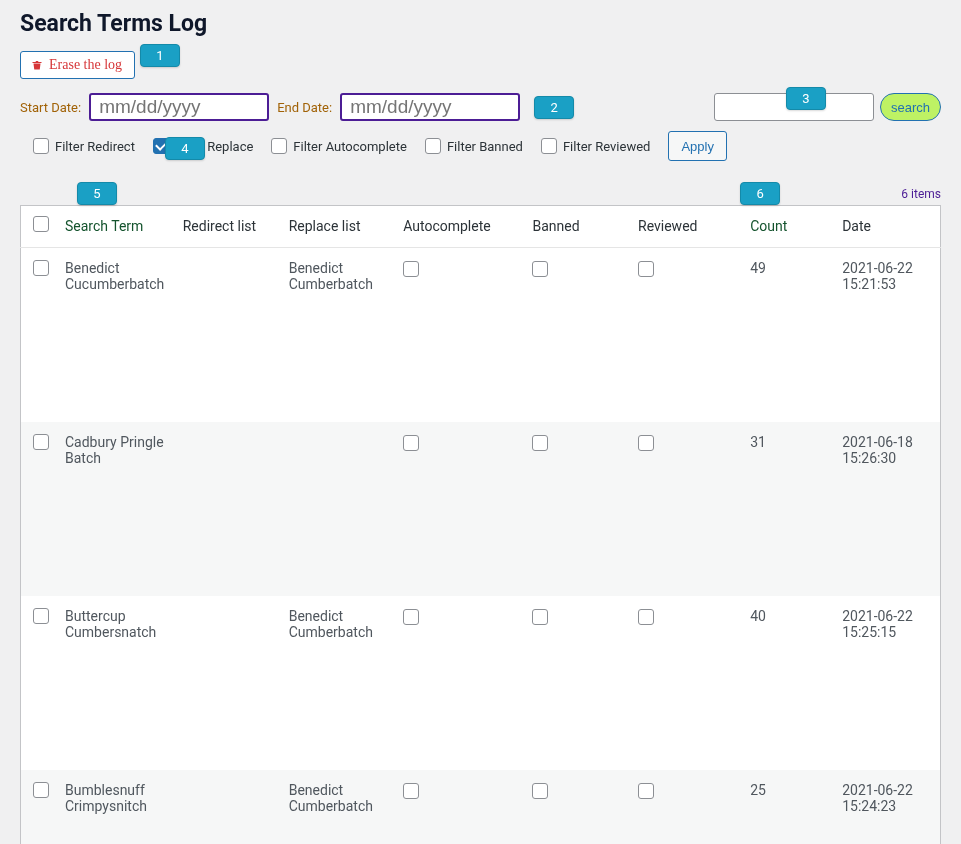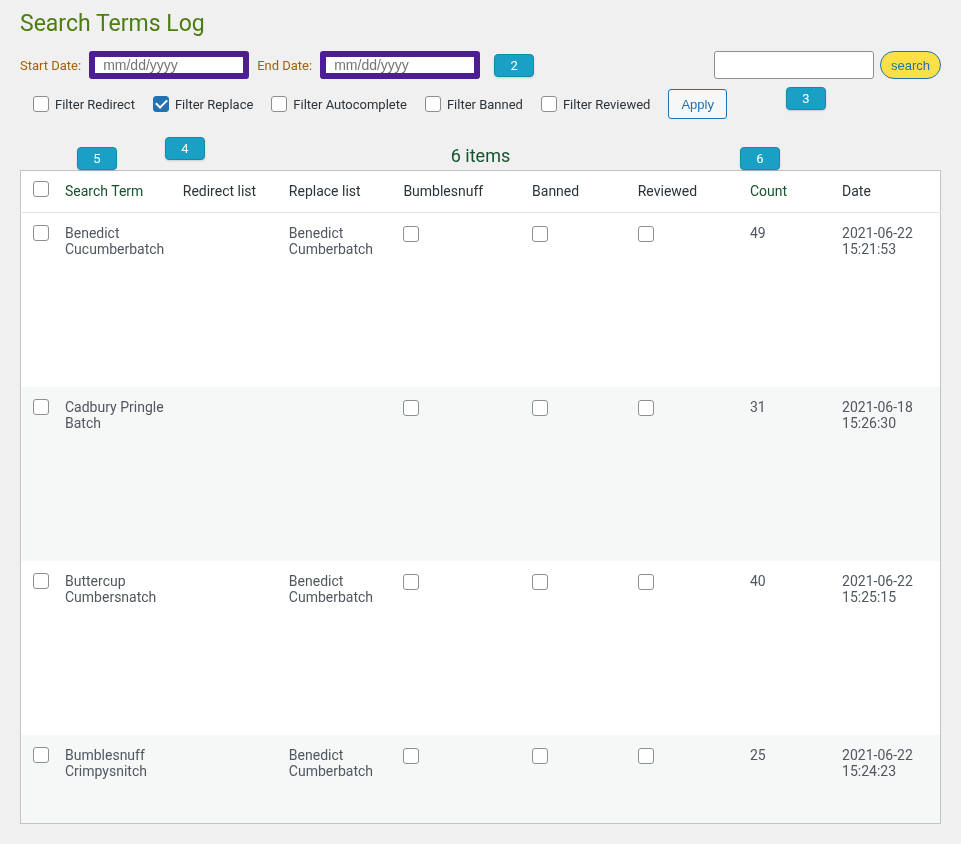--- a/index.html
+++ b/index.html
@@ -8,22 +8,22 @@
       font-size: 13px;
       background: #f0f0f1;
       color: #3c434a;
       width: 961px;
       height: 844px;
       overflow: hidden;
     }
     .wrap { padding: 10px 20px 0 20px; }
     h1 {
       font-size: 23px;
-      font-weight: 400;
-      color: #4d7c0f;
+      font-weight: 700;
+      color: #0f172a;
       margin: 0 0 14px 0;
     }
     .top-actions {
       display: flex;
       align-items: center;
       gap: 12px;
       margin-bottom: 14px;
     }
     .erase-btn {
       display: inline-flex;
@@ -42,48 +42,48 @@
     .erase-btn svg { width: 12px; height: 14px; }
     .filter-row {
       display: flex;
       align-items: center;
       gap: 8px;
       margin-bottom: 10px;
       flex-wrap: nowrap;
     }
     .filter-row label.date-label { font-size: 13px; color: #a16207; }
     .date-input {
-      border: 6px solid #4c1d95;
+      border: 2px solid #4c1d95;
+      border-radius: 3px;
+      background: #fff;
+      height: 28px;
+      width: 180px;
+      padding: 2px 8px;
+      color: #50575e;
+      font-size: 19px;
+    }
+    .spacer-grow { flex: 1; }
+    .search-box {
+      display: flex;
+      align-items: center;
+      gap: 6px;
+    }
+    .search-input {
+      border: 1px solid #8c8f94;
       border-radius: 3px;
       background: #fff;
       height: 28px;
       width: 160px;
       padding: 2px 8px;
-      color: #50575e;
-      font-size: 14px;
-    }
-    .spacer-grow { flex: 1; }
-    .search-box {
-      display: flex;
-      align-items: center;
-      gap: 6px;
-    }
-    .search-input {
-      border: 1px solid #8c8f94;
-      border-radius: 3px;
-      background: #fff;
-      height: 28px;
-      width: 160px;
-      padding: 2px 8px;
       font-size: 13px;
     }
     .search-btn {
       border: 1px solid #2271b1;
       color: #2271b1;
-      background: #fde047;
+      background: #bef264;
       border-radius: 14px;
       padding: 0 10px;
       height: 28px;
       font-size: 13px;
       cursor: pointer;
     }
     .checkbox-row {
       display: flex;
       align-items: center;
       gap: 18px;
@@ -126,23 +126,23 @@
       border: 1px solid #2271b1;
       color: #2271b1;
       background: #f6f7f7;
       border-radius: 3px;
       padding: 0 12px;
       height: 30px;
       font-size: 13px;
       cursor: pointer;
     }
     .items-count {
-      text-align: center;
-      font-size: 18px;
-      color: #14532d;
+      text-align: right;
+      font-size: 12px;
+      color: #4c1d95;
       margin: 26px 0 4px 0;
     }
     .table {
       width: 100%;
       background: #fff;
       border: 1px solid #c3c4c7;
       border-collapse: collapse;
     }
     .table thead th {
       text-align: left;
@@ -196,20 +196,29 @@
     }
     .rel-wrap { position: relative; }
   </style>
 </head>
 <body>
 
 <div class="wrap rel-wrap">
 
   <h1>Search Terms Log</h1>
 
+  <div class="top-actions">
+    <button class="erase-btn">
+      <svg viewBox="0 0 24 24" fill="#d63638">
+          <path d="M3 6h18v2H3V6zm2 3h14l-1.5 12h-11L5 9zm5-5h4l1 2H9l1-2z"></path>
+        </svg>
+      <span>Erase the log</span>
+    </button>
+    <div class="marker" style="left:140px; top:44px;">1</div>
+  </div>
 
   <div class="filter-row">
     <label class="date-label">Start Date:</label>
     <input class="date-input" placeholder="mm/dd/yyyy" style="">
     <label class="date-label">End Date:</label>
     <input class="date-input" placeholder="mm/dd/yyyy" style="">
     <div class="marker" style="position:static; margin-left:6px;">2</div>
     <div class="spacer-grow"></div>
     <div class="search-box">
       <input class="search-input" style="">
@@ -248,21 +257,21 @@
   <table class="table">
     <thead>
       <tr>
         <th class="col-check"><input type="checkbox" style=""></th>
         <th class="col-term" style="position:relative;">
           <div class="marker" style="left:20px; top:-24px;">5</div>
           <a>Search Term</a>
         </th>
         <th class="col-redirect">Redirect list</th>
         <th class="col-replace">Replace list</th>
-        <th class="col-auto">Bumblesnuff</th>
+        <th class="col-auto">Autocomplete</th>
         <th class="col-banned">Banned</th>
         <th class="col-reviewed">Reviewed</th>
         <th class="col-count" style="position:relative;">
           <div class="marker" style="left:-2px; top:-24px;">6</div>
           <a>Count</a>
         </th>
         <th class="col-date">Date</th>
       </tr>
     </thead>
     <tbody>

